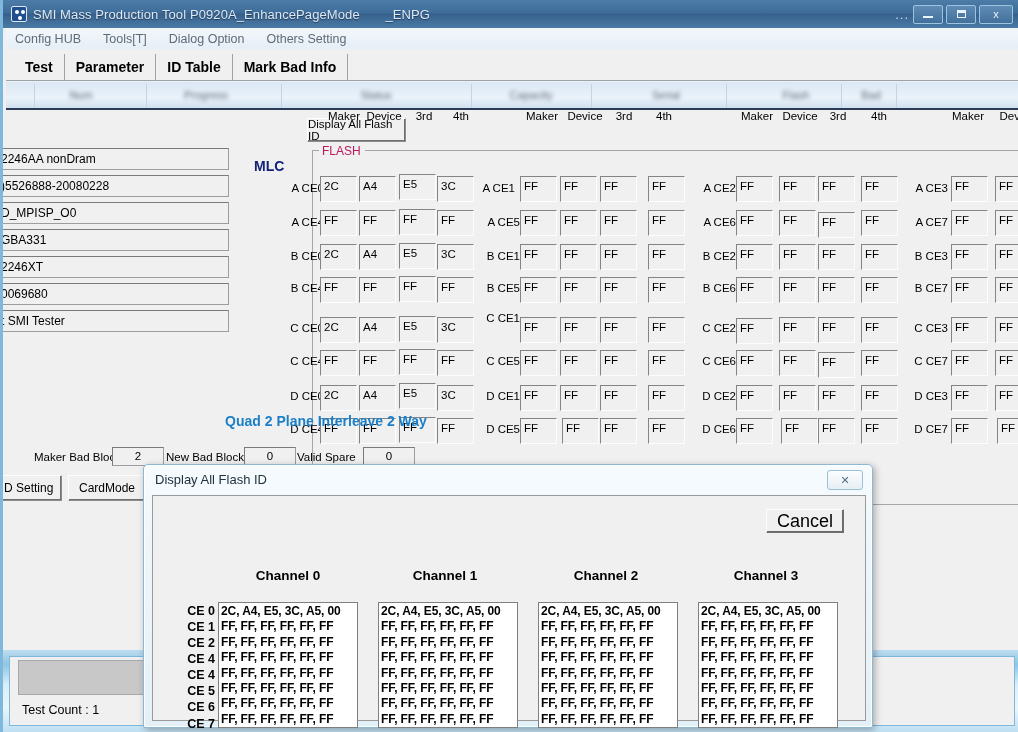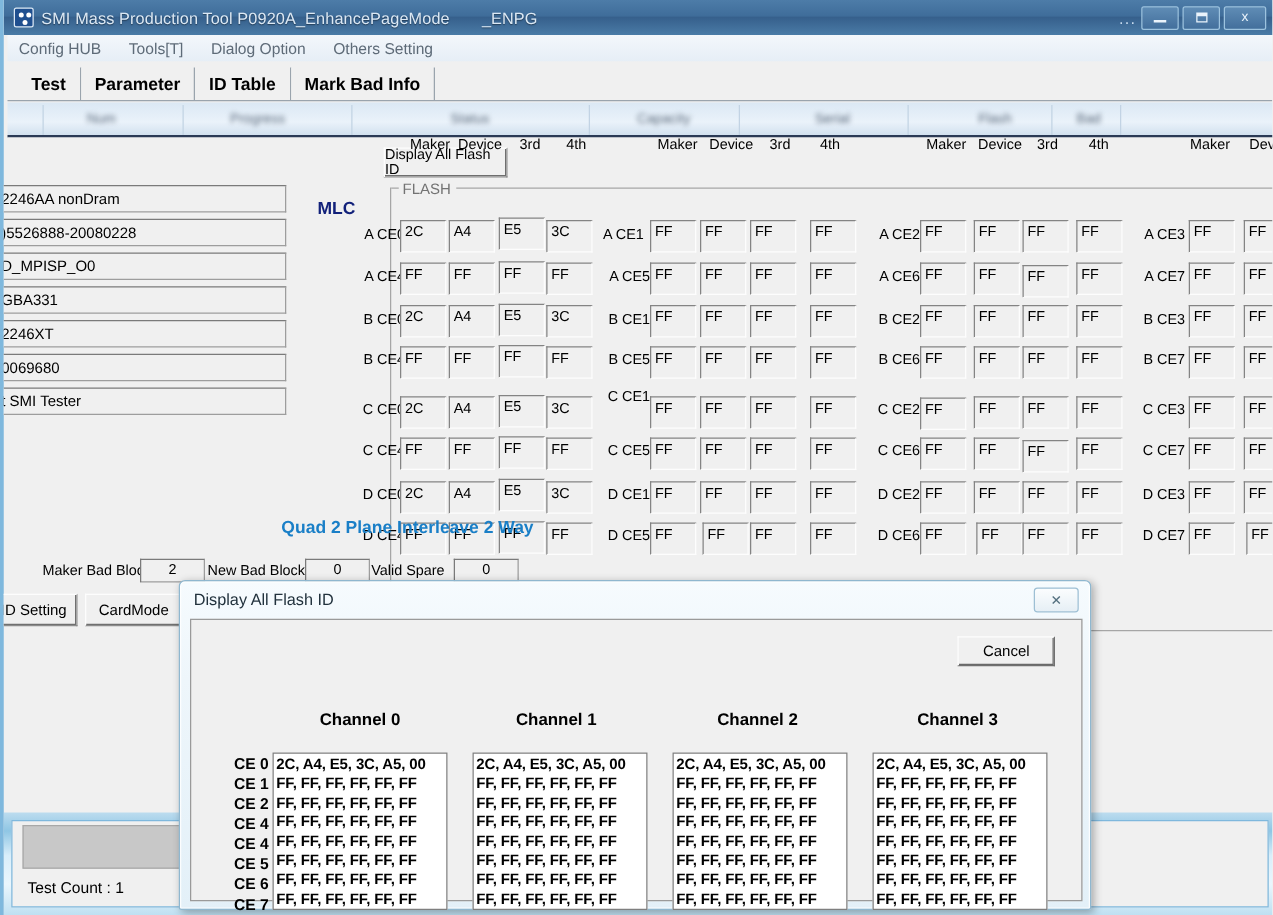--- a/index.html
+++ b/index.html
@@ -121,21 +121,21 @@
     font-size:14px; font-weight:bold; color:#12217a;
   }
 
   
   #flash-group{
     position:absolute; left:306px; top:40px; width:720px; height:355px;
     border:1px solid #a6a6a6; border-top:none;
   }
   #flash-group-legend{
     position:absolute; left:313px; top:34px; background:#f0f0f0;
-    padding:0 3px; font-size:12px; color:#737373;
+    padding:0 3px; font-size:12px; color:#be185d;
   }
   #flash-group .gb-top-l{ position:absolute; left:0; top:0; width:9px; height:1px; background:#a6a6a6;}
   #flash-group .gb-top-r{ position:absolute; left:52px; top:0; right:0; height:1px; background:#a6a6a6;}
 
   
   .ch-block{ position:absolute; top:0; }
   .ch-head{ position:absolute; top:0; height:14px; font-size:11.5px; color:#000; text-align:center; }
   .ce-label{
     position:absolute; font-size:11.5px; color:#000; text-align:right; white-space:nowrap;
   }
@@ -210,21 +210,21 @@
   }
   #dlg-body{
     position:absolute; left:8px; top:30px; width:714px; height:226px;
     background:#f0f0f0; border:1px solid #9a9a9a;
   }
   #dlg-cancel{
     position:absolute; left:613px; top:13px; width:78px; height:24px;
     background:#f0f0f0; border:1px solid #707070;
     border-top-color:#fdfdfd; border-left-color:#fdfdfd;
     box-shadow:inset -1px -1px 0 #6a6a6a;
-    font-size:12px; display:flex; align-items:center; justify-content:center;
+    font-size:18px; display:flex; align-items:center; justify-content:center;
   }
   .ch-title{
     position:absolute; top:72px; width:160px; text-align:center;
     font-size:13.5px; font-weight:bold; color:#000;
   }
   .ce-row-label{
     position:absolute; left:28px; width:34px; text-align:right;
     font-size:12.5px; font-weight:bold; color:#000;
   }
   .id-box{

